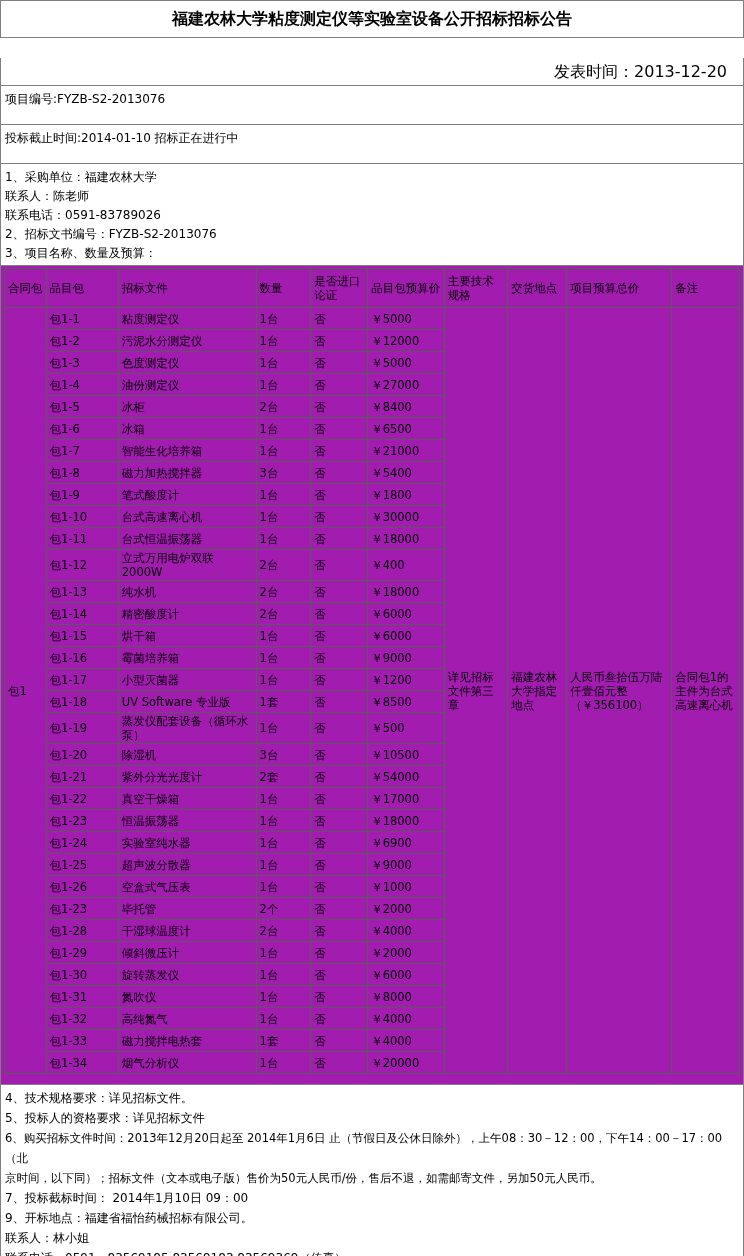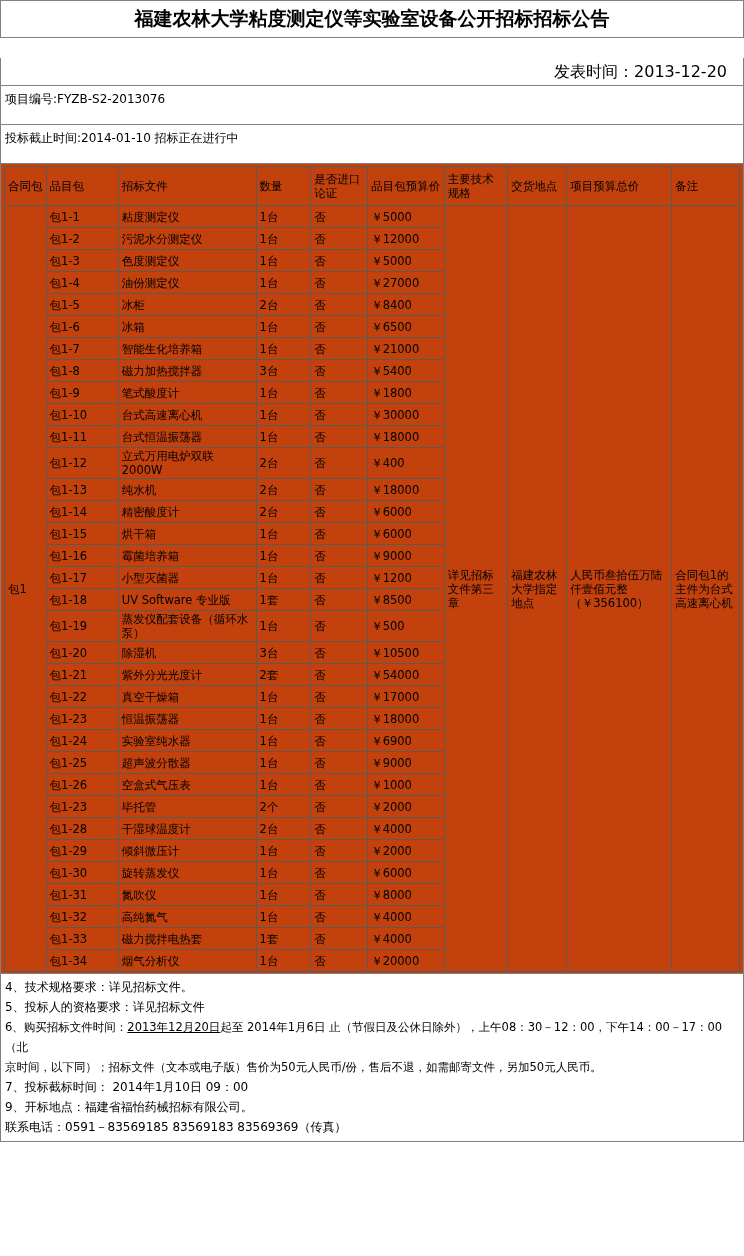--- a/index.html
+++ b/index.html
@@ -26,21 +26,21 @@
     box-sizing: border-box;
     width: 744px;
     padding: 3px 6px;
     line-height: 19px;
   }
   .block.first { border-top: 1px solid #808080; }
 
   .title-block {
     text-align: center;
     font-weight: bold;
-    font-size: 19px;
+    font-size: 16px;
     padding: 9px 6px 10px 6px;
     line-height: 17px;
   }
   .pubdate-block {
     text-align: right;
     padding: 4px 16px 4px 6px;
     font-size: 16px;
     margin-top: 20px;
   }
   .meta-block {
@@ -63,22 +63,22 @@
     white-space: nowrap;
   }
 
   
   .table-wrap {
     border-left: 1px solid #808080;
     border-right: 1px solid #808080;
     border-bottom: 1px solid #808080;
     box-sizing: border-box;
     width: 744px;
-    padding: 2px 3px 1px 3px;
-    background: #c2410c;
+    padding: 2px 3px 10px 3px;
+    background: #a21caf;
   }
   table.items {
     border-collapse: collapse;
     width: 736px;
     table-layout: fixed;
     font-size: 11.5px;
   }
   table.items th, table.items td {
     border: 1px solid #5a5a5a;
     padding: 1px 3px;
@@ -119,35 +119,42 @@
     border-top: none;
     box-sizing: border-box;
     width: 744px;
     padding: 3px 4px 4px 4px;
   }
   .note-line {
     font-size: 12px;
     line-height: 20px;
   }
   .note-line.small { font-size: 11.5px; }
-  .u { text-decoration: underline; }
+  .u { }
 </style>
 </head>
 <body>
 
 <div class="page">
 
   <div class="block first title-block">福建农林大学粘度测定仪等实验室设备公开招标招标公告</div>
 
   <div class="block pubdate-block">发表时间：2013-12-20</div>
 
   <div class="block meta-block">项目编号:FYZB-S2-2013076</div>
 
   <div class="block meta-block">投标截止时间:2014-01-10  招标正在进行中</div>
 
+  <div class="info-block">
+    <div class="info-line">1、采购单位：福建农林大学</div>
+    <div class="info-line">联系人：陈老师</div>
+    <div class="info-line">联系电话：0591-83789026</div>
+    <div class="info-line">2、招标文书编号：FYZB-S2-2013076</div>
+    <div class="info-line">3、项目名称、数量及预算：</div>
+  </div>
 
   <div class="table-wrap">
     <table class="items">
       <colgroup>
         <col class="c-hetong">
           <col class="c-pinmubao">
           <col class="c-name">
           <col class="c-qty">
         <col class="c-import">
           <col class="c-price">
@@ -420,17 +427,18 @@
 
   <div class="notes-block">
     <div class="note-line">4、技术规格要求：详见招标文件。</div>
     <div class="note-line">5、投标人的资格要求：详见招标文件</div>
     <div class="note-line small">
       <span>6、购买招标文件时间：</span><span class="u">2013年12月20日</span><span>起至 2014年1月6日 止（节假日及公休日除外），上午08：30－12：00，下午14：00－17：00（北</span>
     </div>
     <div class="note-line small">京时间，以下同）；招标文件（文本或电子版）售价为50元人民币/份，售后不退，如需邮寄文件，另加50元人民币。</div>
     <div class="note-line">7、投标截标时间：  2014年1月10日  09：00</div>
     <div class="note-line">9、开标地点：福建省福怡药械招标有限公司。</div>
+    <div class="note-line">联系人：林小姐</div>
     <div class="note-line">联系电话：0591－83569185 83569183 83569369（传真）</div>
 
   </div>
 
 </div>
 
 </body></html>

